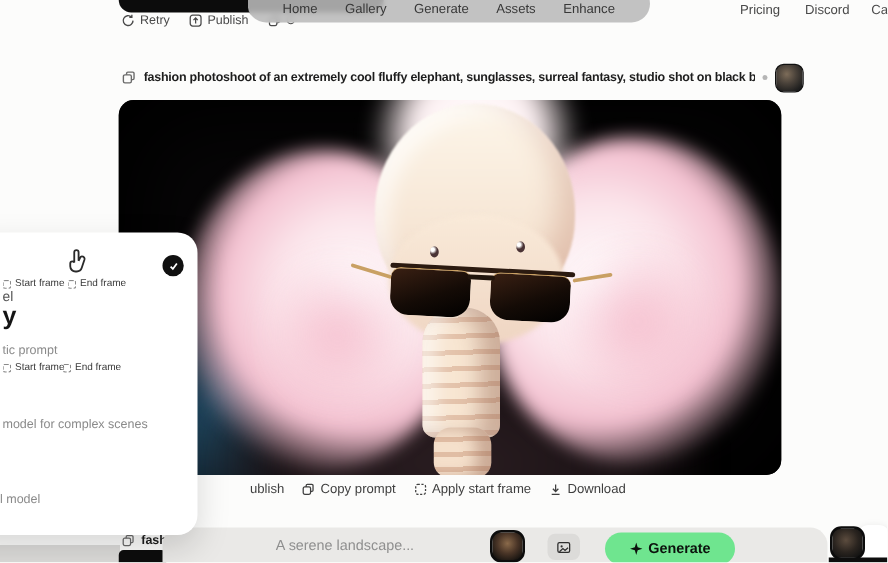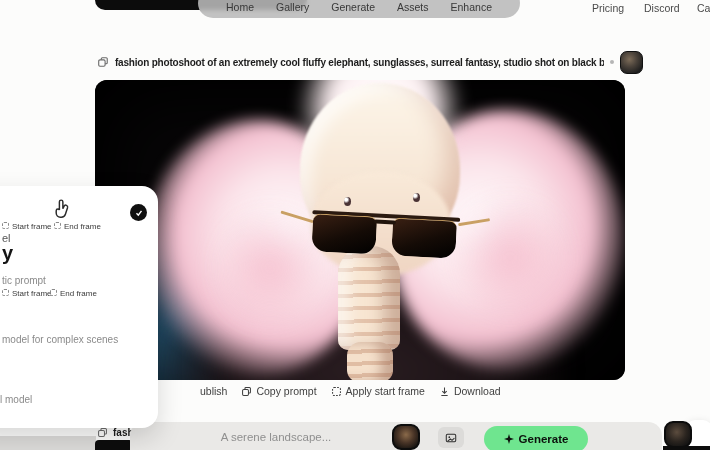--- a/index.html
+++ b/index.html
@@ -86,34 +86,56 @@
 
   
   .right-pill { left:686px; top:420px; width:26px; height:30px; border-radius:9px; background:#fff; box-shadow:0 2px 8px rgba(0,0,0,.12); }
   .right-thumb { left:664px; top:421px; width:28px; height:27px; border-radius:9px; border:2px solid #0c0c0c; background:radial-gradient(circle at 45% 40%, #5c4c3e 0%, #2a241f 50%, #121212 85%); }
   .right-black-bar { left:663px; top:446px; width:47px; height:4px; background:#0d0d0d; }
 
   
   .panel { left:-30px; top:186px; width:188px; height:242px; background:#fff; border-radius:16px; box-shadow:0 10px 26px rgba(0,0,0,.15); z-index:20; }
   .panel .frag { position:absolute; white-space:nowrap; }
   .p-name { left:32px; top:6px; font-size:11px; color:#555;margin-top:40px; }
-  .chip { position:absolute; display:flex; align-items:flex-start; gap:3px; font-size:8px; color:#3a3a3a; }
+  .chip { position:absolute; display:flex; align-items:flex-end; gap:3px; font-size:8px; color:#3a3a3a; }
   .chip-ic { width:7px; height:7px; border:1px dashed #8a8a8a; border-radius:2px; }
   .p-check { position:absolute; left:160px; top:18px; width:17px; height:17px; border-radius:50%; background:#101010; display:flex; align-items:center; justify-content:center; }
   .p-title { left:32px; top:56px; font-size:20px; font-weight:bold; color:#141414; }
   .p-sub { font-size:10px; color:#8a8a8a; }
   .hand-cursor { position:absolute; left:82px; top:12px; z-index:30; }
 </style>
 </head>
 <body>
 
 <div id="stage">
 
   <div class="abs prev-video-bottom"></div>
 
+  <div class="abs toolbar">
+    <div class="tool-item">
+      <svg width="11" height="11" viewBox="0 0 14 14">
+          <path d="M12 7a5 5 0 1 1-1.6-3.7 M10.8 1v2.6H8.2" fill="none" stroke="#4a4a4a" stroke-width="1.4"></path>
+        </svg>
+      <span>Retry</span>
+    </div>
+    <div class="tool-item">
+      <svg width="11" height="11" viewBox="0 0 14 14">
+          <rect x="1.5" y="1.5" width="11" height="11" rx="2.5" fill="none" stroke="#4a4a4a" stroke-width="1.3"></rect>
+          <path d="M7 10V4.5 M4.8 6.5L7 4.3l2.2 2.2" fill="none" stroke="#4a4a4a" stroke-width="1.3"></path>
+        </svg>
+      <span>Publish</span>
+    </div>
+    <div class="tool-item">
+      <svg width="11" height="11" viewBox="0 0 14 14">
+          <rect x="2" y="4.5" width="7.5" height="7.5" rx="1.5" fill="none" stroke="#4a4a4a" stroke-width="1.3"></rect>
+          <path d="M5 4.5V3.2A1.2 1.2 0 0 1 6.2 2h4.6A1.2 1.2 0 0 1 12 3.2v4.6A1.2 1.2 0 0 1 10.8 9H9.5" fill="none" stroke="#4a4a4a" stroke-width="1.3"></path>
+        </svg>
+      <span>C</span>
+    </div>
+  </div>
 
   <div class="abs nav-pill">
     <span class="nav-item">Home</span>
     <span class="nav-item">Gallery</span>
     <span class="nav-item">Generate</span>
     <span class="nav-item">Assets</span>
     <span class="nav-item">Enhance</span>
   </div>
   <span class="abs nav-right" style="left:592px;">Pricing</span>
   <span class="abs nav-right" style="left:644px;">Discord</span>

